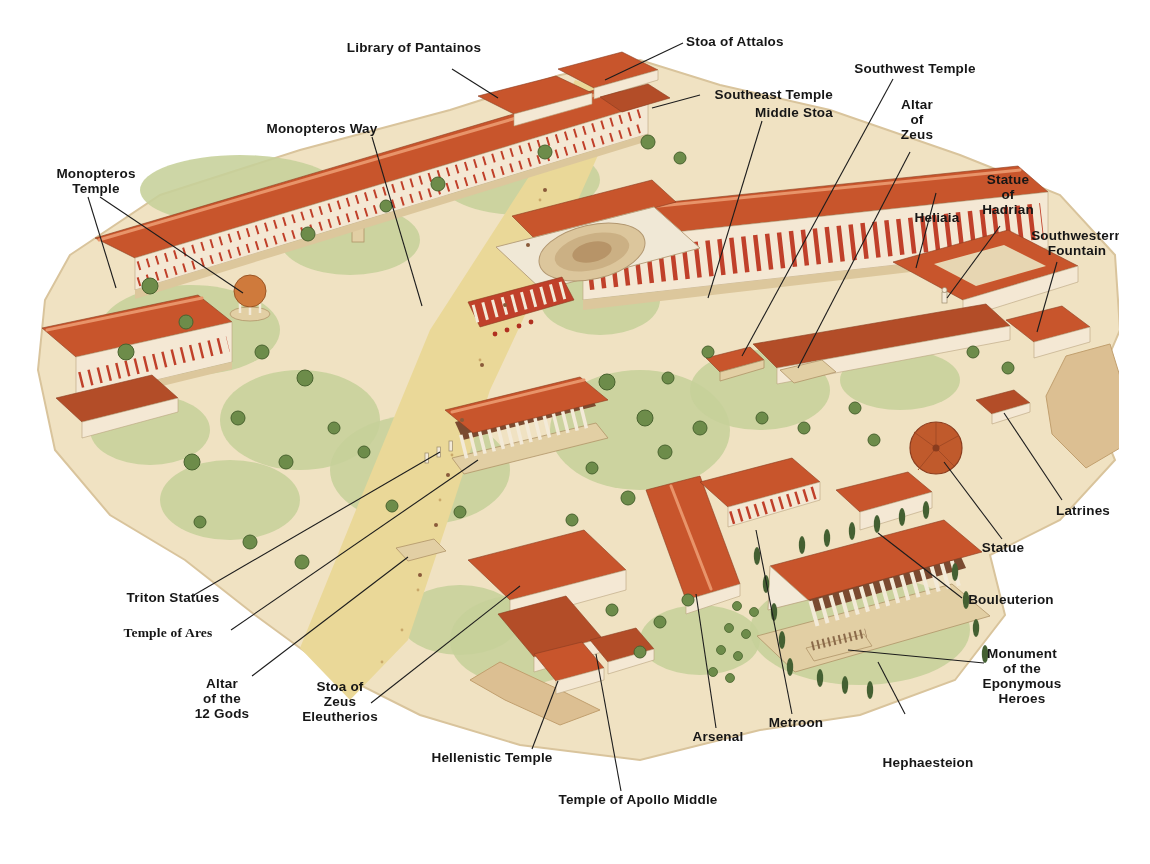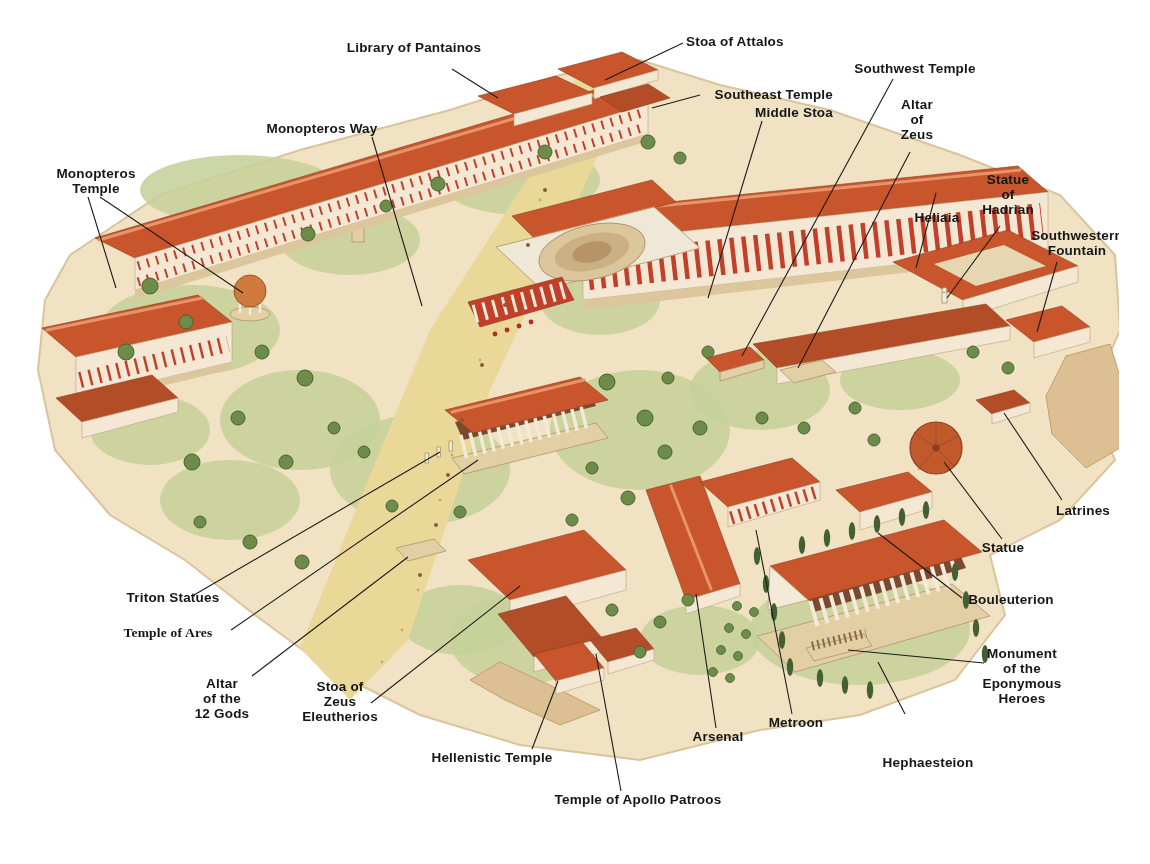--- a/index.html
+++ b/index.html
@@ -387,18 +387,18 @@
 Heroes</div>
   <div class="lbl tc" style="left:138px;top:590px;margin-left:35px;">Triton Statues</div>
   <div class="lbl tc" style="left:168px;top:625px;font-family:Liberation Serif, serif;">Temple of Ares</div>
   <div class="lbl tc" style="left:222px;top:676px;">Altar
 of the
 12 Gods</div>
   <div class="lbl tc" style="left:340px;top:679px;">Stoa of
 Zeus
 Eleutherios</div>
   <div class="lbl tc" style="left:492px;top:750px;">Hellenistic Temple</div>
-  <div class="lbl tc" style="left:638px;top:792px;">Temple of Apollo Patroos</div>
+  <div class="lbl tc" style="left:638px;top:792px;">Temple of Apollo Middle</div>
   <div class="lbl tc" style="left:718px;top:729px;">Arsenal</div>
   <div class="lbl tc" style="left:796px;top:715px;">Metroon</div>
   <div class="lbl tc" style="left:928px;top:715px;margin-top:40px;">Hephaesteion</div>
 
 </div>
 
 </body></html>

